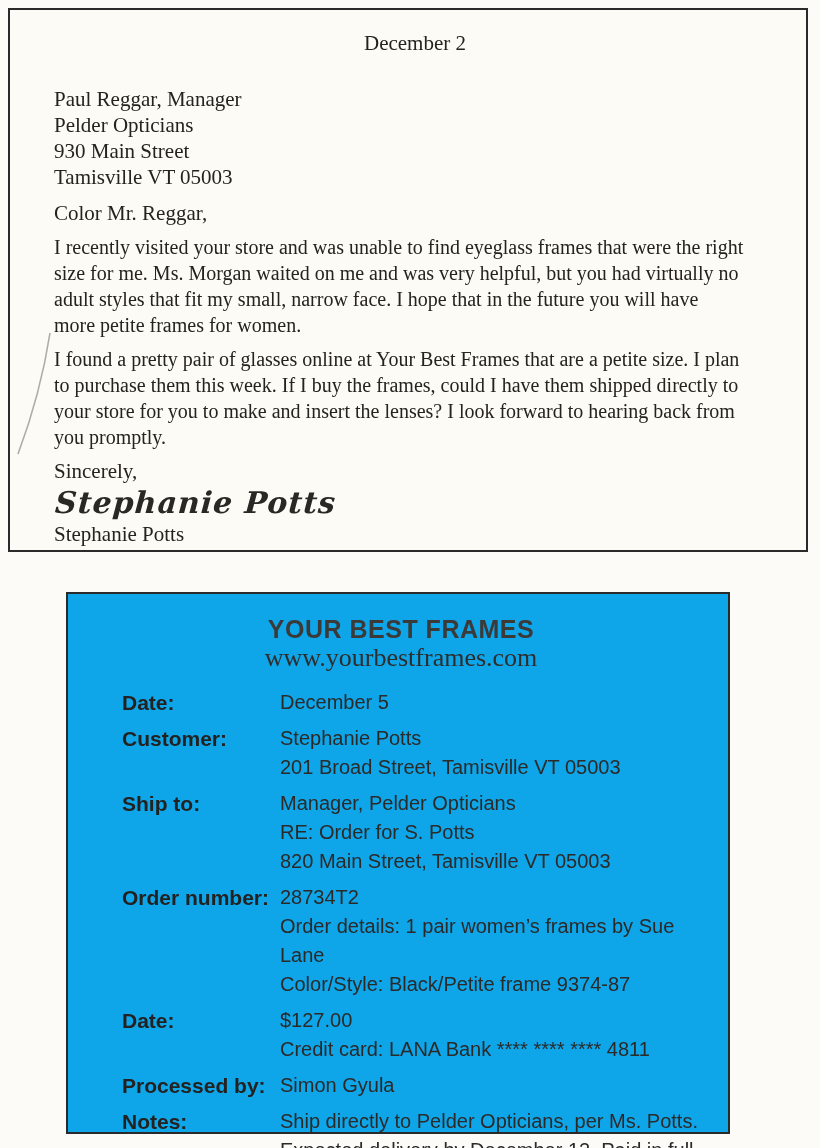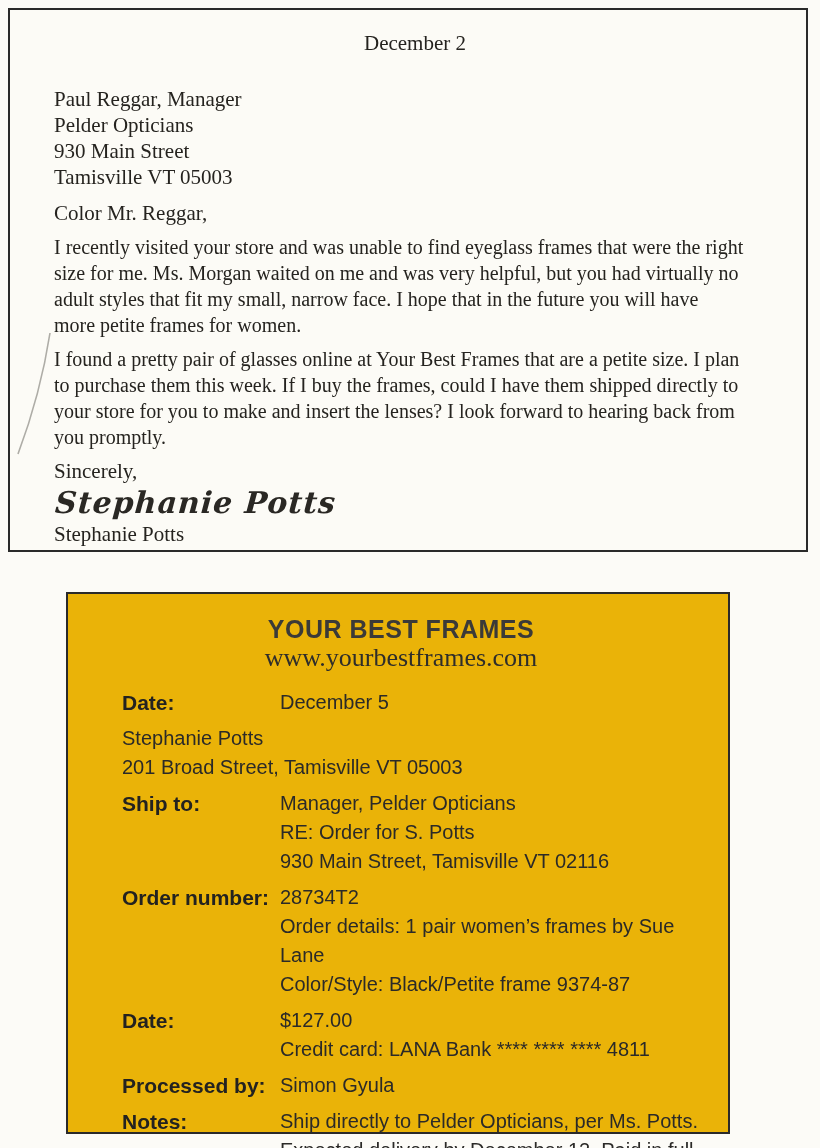--- a/index.html
+++ b/index.html
@@ -32,21 +32,21 @@
     font-style:italic;font-weight:700;
     font-size:30px;line-height:34px;letter-spacing:1px;
     transform:skewX(-4deg);transform-origin:left bottom;
     color:#2a2824;
   }
   .letter-signature-typed{font-size:21px;line-height:24px;margin-top:2px;}
 
   
   .order-box{
     position:absolute;left:66px;top:592px;width:664px;height:542px;
-    border:2px solid #2a2a2a;background:#eab308;box-sizing:border-box;
+    border:2px solid #2a2a2a;background:#0ea5e9;box-sizing:border-box;
     padding:20px 16px 0 22px;
     font-family:"Liberation Sans", sans-serif;
     color:#2b2a28;
   }
   .order-company{
     text-align:center;font-size:25px;font-weight:700;
     letter-spacing:.5px;color:#3b3a38;line-height:30px;
   }
   .order-website{text-align:center;font-size:26px;line-height:28px;color:#2e2d2b;font-family:Liberation Serif, serif;}
   .order-rows{margin-top:16px;margin-left:32px;}
@@ -124,28 +124,29 @@
   <section class="order-box">
     <div class="order-company">YOUR BEST FRAMES</div>
     <div class="order-website">www.yourbestframes.com</div>
 
     <div class="order-rows">
       <div class="order-row">
         <span class="order-label">Date:</span>
         <span class="order-value">December 5</span>
       </div>
       <div class="order-row">
+        <span class="order-label">Customer:</span>
         <span class="order-value">Stephanie Potts
 201 Broad Street, Tamisville VT 05003</span>
       </div>
       <div class="order-row">
         <span class="order-label">Ship to:</span>
         <span class="order-value">Manager, Pelder Opticians
 RE: Order for S. Potts
-930 Main Street, Tamisville VT 02116</span>
+820 Main Street, Tamisville VT 05003</span>
       </div>
       <div class="order-row">
         <span class="order-label">Order number:</span>
         <span class="order-value">28734T2
 Order details: 1 pair women’s frames by Sue Lane
 Color/Style: Black/Petite frame 9374-87</span>
       </div>
       <div class="order-row">
         <span class="order-label">Date:</span>
         <span class="order-value">$127.00

